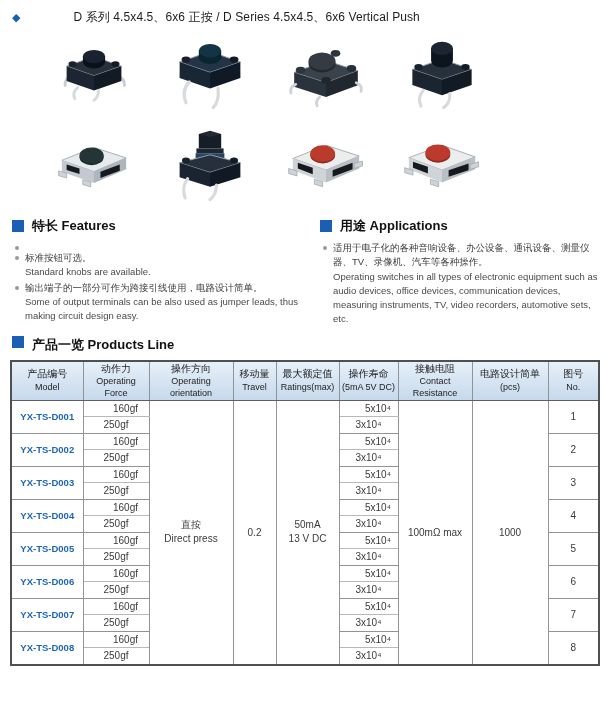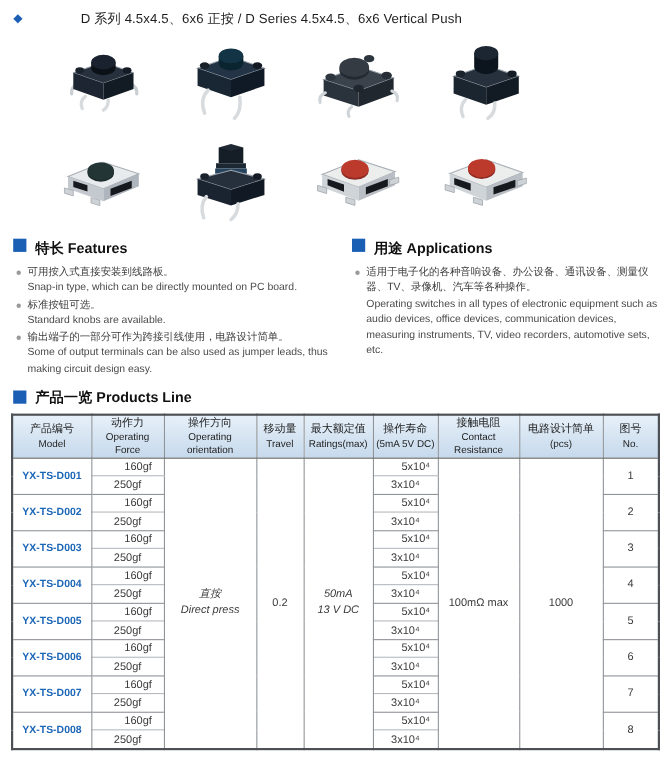--- a/index.html
+++ b/index.html
@@ -16,47 +16,47 @@
 
   
   .gallery { margin-top:8px; }
   .gallery-row { display:flex; padding-left:26px; height:88px; }
   .switch-slot { width:116px; display:flex; align-items:center; justify-content:center; }
 
   
   .two-col { display:flex; margin-top:4px; }
   .col-left  { width:298px; padding-left:2px; box-sizing:border-box; }
   .col-right { width:290px; padding-left:12px; box-sizing:border-box; }
-  .sec-heading { display:flex; align-items:flex-start; gap:8px; margin:3px 0 6px 0; }
+  .sec-heading { display:flex; align-items:center; gap:8px; margin:3px 0 6px 0; }
   .sq { width:12px; height:12px; background:#1b5fb5; flex:none; }
   .sec-heading-text { font-size:13px; font-weight:bold; color:#111; }
   .feat-item { display:flex; margin-bottom:1px; }
   .bullet { width:4px; height:4px; border-radius:50%; background:#9a9a9a; margin:5px 6px 0 3px; flex:none; }
   .feat-text { font-size:9.5px; line-height:1.5; color:#4a4a4a; }
   .feat-text .cn { color:#3d3d3d; }
 
   
-  .products-heading { display:flex; align-items:center; gap:8px; margin:8px 0 6px 2px; }
+  .products-heading { display:flex; align-items:flex-start; gap:8px; margin:8px 0 6px 2px; }
   table.products { border-collapse:collapse; table-layout:fixed; width:588px; border:2px solid #4d5156; }
   table.products th, table.products td {
     border:1px solid #8f9499; text-align:center; vertical-align:middle;
     padding:0 1px; overflow:hidden;
   }
   table.products thead th {
     background:linear-gradient(#e6f0f9,#c6d9ec);
     font-weight:normal; color:#222; height:38px;
     border-bottom-color:#5a5e63;
   }
   th .cnl { font-size:10px; line-height:1.45; }
   th .enl { font-size:9px;  line-height:1.3; }
   tbody td { height:15.5px; font-size:10px; color:#3a3a3a; }
   td.model { color:#1c66b8; font-weight:bold; font-size:9.5px; }
   tr.r1 td.split { border-bottom-color:#b6babf;padding-left:20px; }
   tr.r1 td { border-top-color:#7a7f84; }
-  .two-line div { line-height:1.45; font-size:10px;font-style:italic; }
+  .two-line div { line-height:1.45; font-size:10px; }
 </style>
 </head>
 <body>
 
 <div class="page">
 
   <div class="doc-title">
     <span class="diamond">◆</span>
     <span class="doc-title-text">D 系列 4.5x4.5、6x6 正按 / D Series 4.5x4.5、6x6 Vertical Push</span>
   </div>
@@ -210,24 +210,20 @@
 
   <div class="two-col">
 
     <div class="col-left">
       <div class="sec-heading">
         <span class="sq"></span>
         <span class="sec-heading-text">特长 Features</span>
       </div>
       <div class="feat-item">
         <span class="bullet"></span>
-        <div class="feat-text">
-          <div class="cn">可用按入式直接安装到线路板。</div>
-          <div class="en">Snap-in type, which can be directly mounted on PC board.</div>
-        </div>
       </div>
       <div class="feat-item">
         <span class="bullet"></span>
         <div class="feat-text">
           <div class="cn">标准按钮可选。</div>
           <div class="en">Standard knobs are available.</div>
         </div>
       </div>
       <div class="feat-item">
         <span class="bullet"></span>

